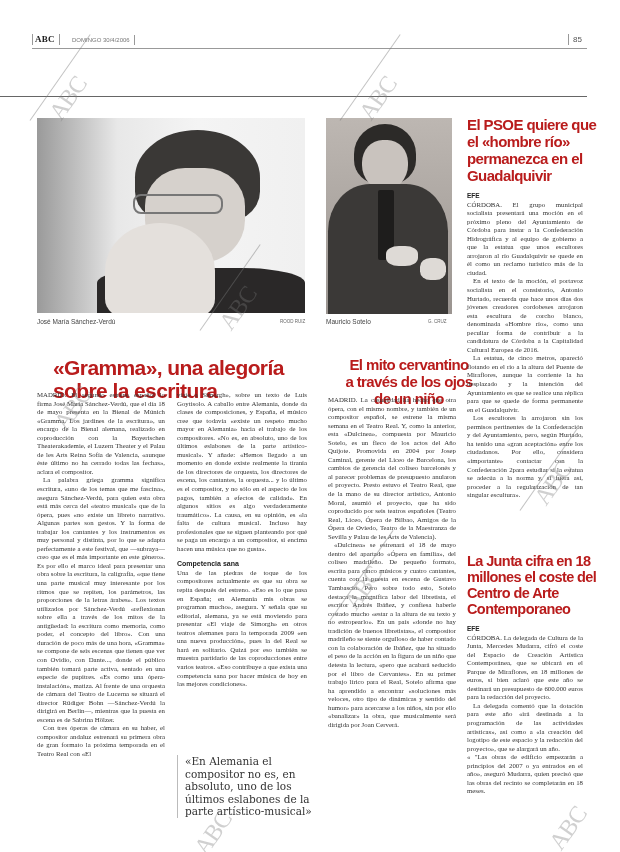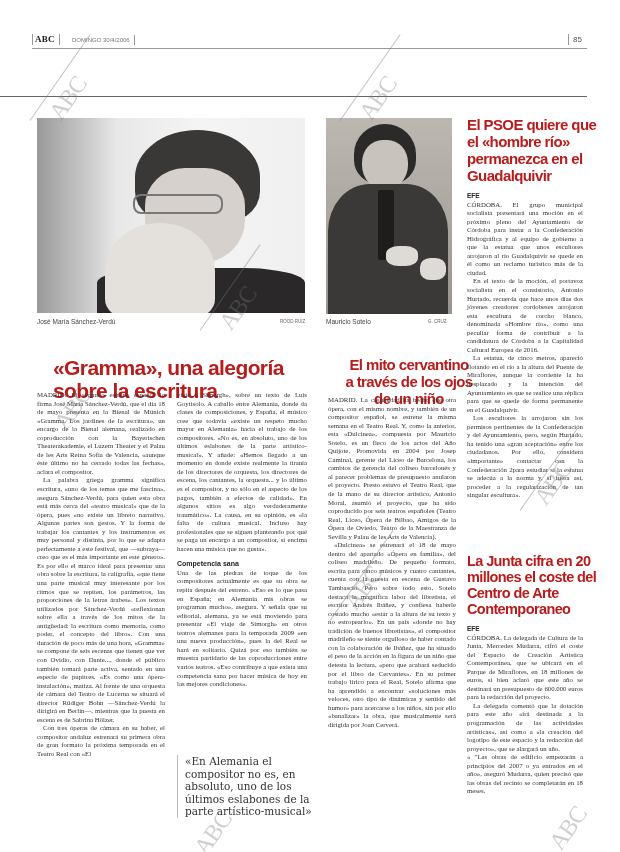--- a/index.html
+++ b/index.html
@@ -88,21 +88,21 @@
 
 <h2 class="headline h3" style="margin:0;">El PSOE quiere que el «hombre río» permanezca en el Guadalquivir</h2>
 <div class="col" style="left:467px;top:192px;width:116px;">
   <div class="agency">EFE</div>
   <p class="noind">CÓRDOBA. El grupo municipal socialista presentará una moción en el próximo pleno del Ayuntamiento de Córdoba para instar a la Confederación Hidrográfica y al equipo de gobierno a que la estatua que unos escultores arrojaron al río Guadalquivir se quede en él como un reclamo turístico más de la ciudad.</p>
   <p>En el texto de la moción, el portavoz socialista en el consistorio, Antonio Hurtado, recuerda que hace unos días dos jóvenes creadores cordobeses arrojaron esta escultura de corcho blanco, denominada «Hombre río», como una peculiar forma de contribuir a la candidatura de Córdoba a la Capitalidad Cultural Europea de 2016.</p>
   <p>La estatua, de cinco metros, apareció flotando en el río a la altura del Puente de Miraflores, aunque la corriente la ha desplazado y la intención del Ayuntamiento es que se realice una réplica para que se quede de forma permanente en el Guadalquivir.</p>
   <p>Los escultores la arrojaron sin los permisos pertinentes de la Confederación y del Ayuntamiento, pero, según Hurtado, ha tenido una «gran aceptación» entre los ciudadanos. Por ello, considera «importante» contactar con la Confederación 2para estudiar si la estatua se adecúa a la norma y, si fuera así, proceder a la regularización de tan singular escultura».</p>
 </div>
 
-<h2 class="headline h4" style="margin:0;">La Junta cifra en 20 millones el coste del Centro de Arte Contemporaneo</h2>
+<h2 class="headline h4" style="margin:0;">La Junta cifra en 18 millones el coste del Centro de Arte Contemporaneo</h2>
 <div class="col" style="left:467px;top:625px;width:116px;">
   <div class="agency">EFE</div>
   <p class="noind">CÓRDOBA. La delegada de Cultura de la Junta, Mercedes Mudarra, cifró el coste del Espacio de Creación Artística Contemporánea, que se ubicará en el Parque de Miraflores, en 18 millones de euros, si bien aclaró que este año se destinará un presupuesto de 600.000 euros para la redacción del proyecto.</p>
   <p>La delegada comentó que la dotación para este año «irá destinada a la programación de las actividades artísticas», así como a «la creación del logotipo de este espacio y la redacción del proyecto», que se alargará un año.</p>
   <p class="noind">« "Las obras de edificio empezarán a principios del 2007 o ya entrados en el año», aseguró Mudarra, quien precisó que las obras del recinto se completarán en 18 meses.</p>
 </div>
 
 <div class="wm" style="left:45px;top:85px;">ABC</div>
 <div class="wmline" style="left:30px;top:120px;width:105px;"></div>
 <div class="wm" style="left:355px;top:85px;">ABC</div>

